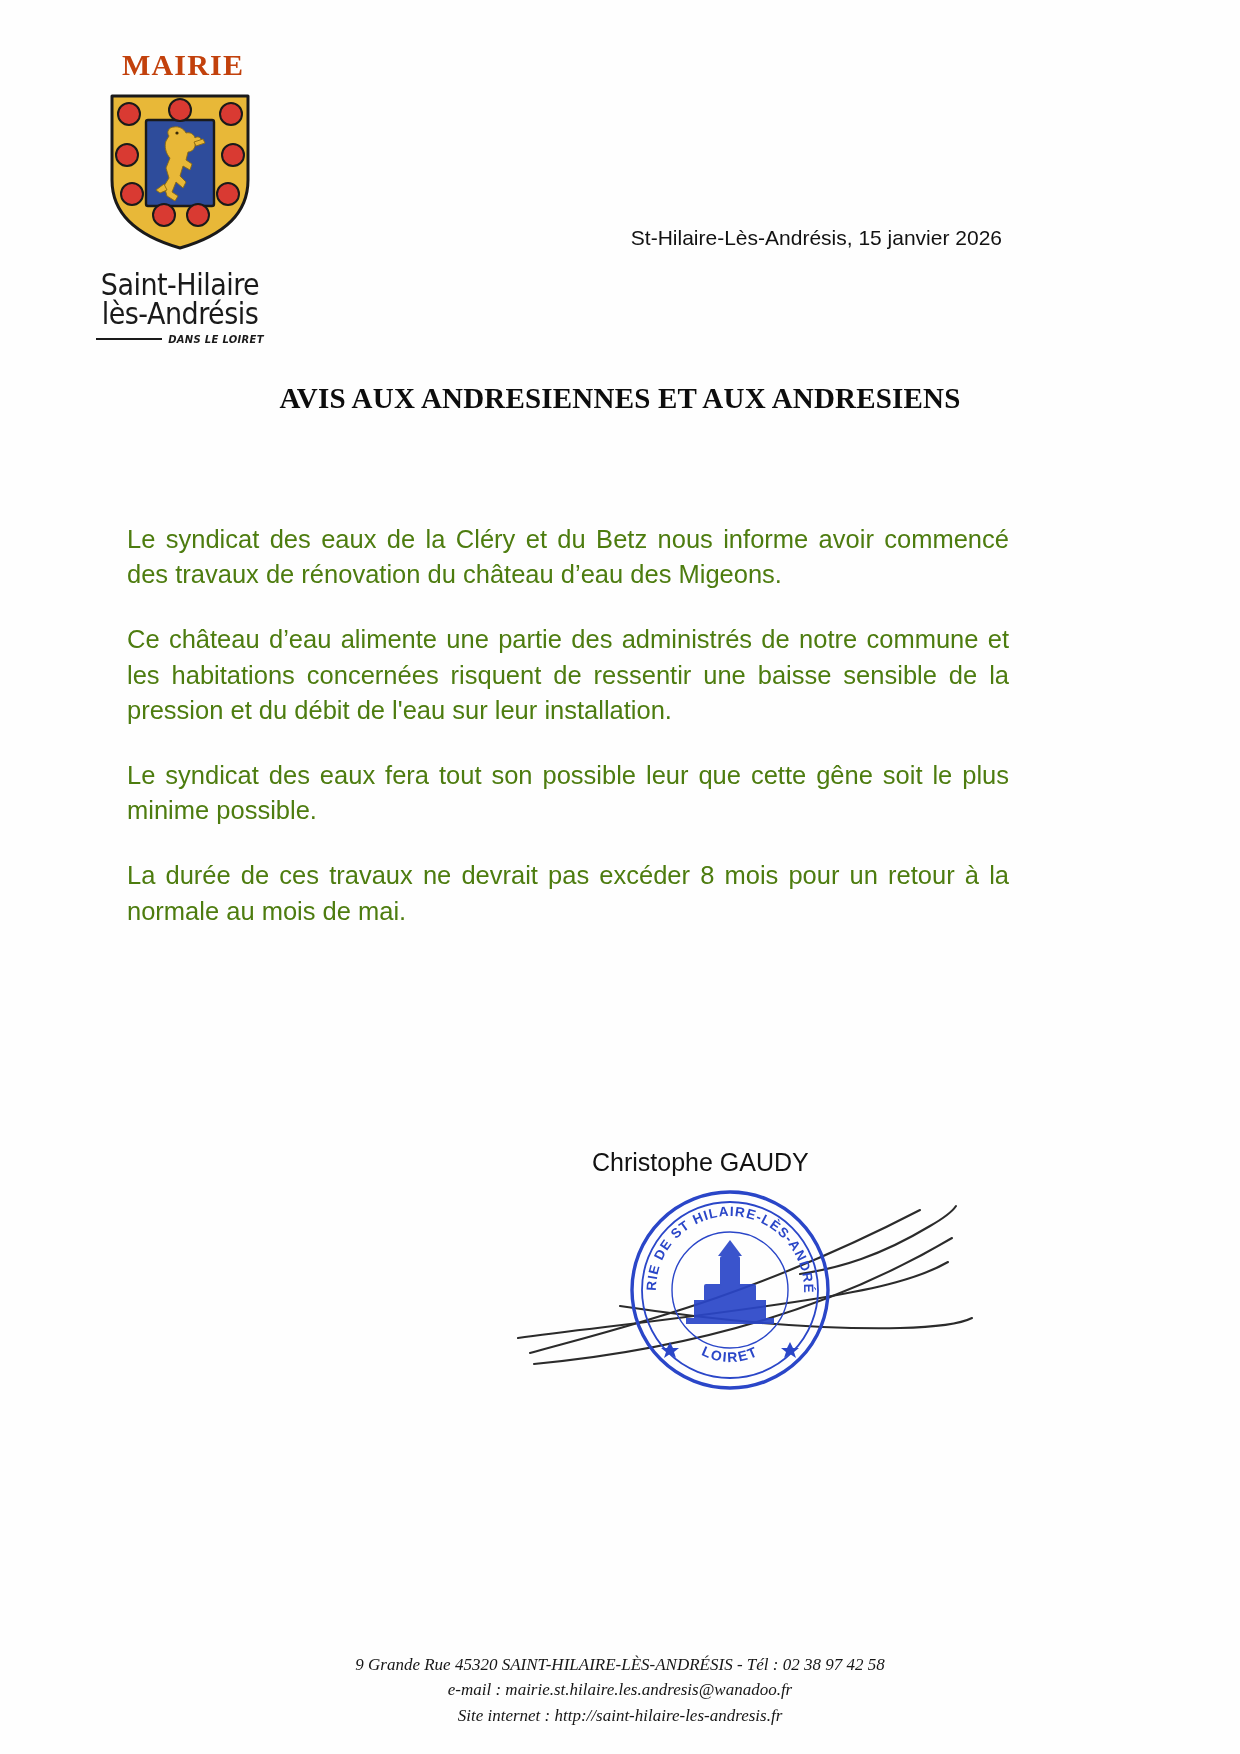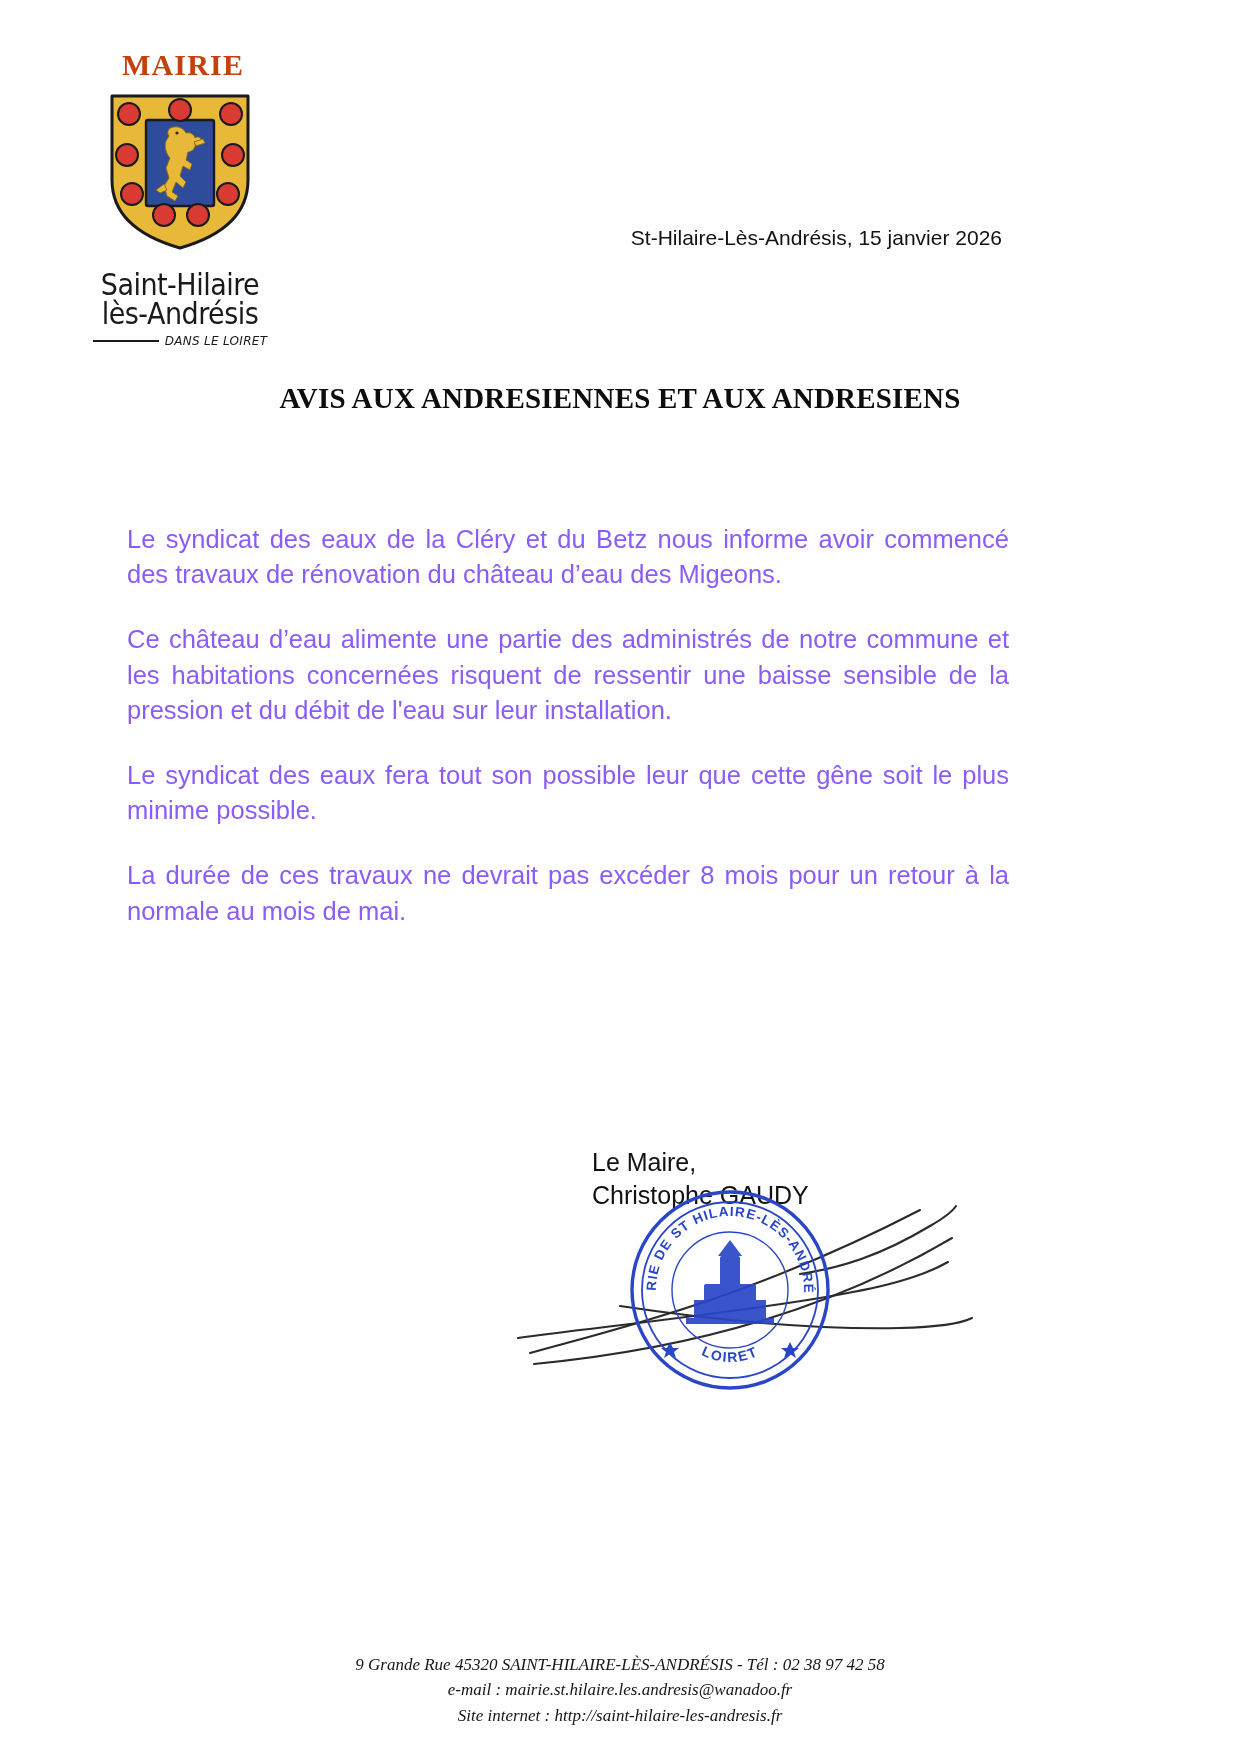--- a/index.html
+++ b/index.html
@@ -67,23 +67,23 @@
     justify-content: center;
     gap: 6px;
   }
   .wm-rule {
     width: 66px;
     height: 2px;
     background: #1a1a1a;
   }
   .wm-sub {
     font-family: "DejaVu Sans", sans-serif;
-    font-size: 12px;
+    font-size: 10px;
     font-style: italic;
-    font-weight: normal;
+    font-weight: bold;
     letter-spacing: 0.3px;
     color: #1a1a1a;
   }
 
   
   .dateline {
     position: absolute;
     right: 238px;
     top: 226px;
     font-size: 21px;
@@ -110,21 +110,21 @@
     position: absolute;
     left: 127px;
     top: 522px;
     width: 882px;
   }
   .para {
     font-size: 25.5px;
     line-height: 1.38;
     text-align: justify;
     text-justify: inter-word;
-    color: #8b5cf6;
+    color: #4d7c0f;
     margin: 0 0 30px 0;
   }
   .para:last-child { margin-bottom: 0; }
 
   
   .signature-block {
     position: absolute;
     left: 592px;
     top: 1146px;
     width: 420px;
@@ -219,21 +219,20 @@
   <div class="doc-title">AVIS AUX ANDRESIENNES ET AUX ANDRESIENS</div>
 
   <div class="body-block">
     <p class="para">Le syndicat des eaux de la Cléry et du Betz nous informe avoir commencé des travaux de rénovation du château d’eau des Migeons.</p>
     <p class="para">Ce château d’eau alimente une partie des administrés de notre commune et les habitations concernées risquent de ressentir une baisse sensible de la pression et du débit de l'eau sur leur installation.</p>
     <p class="para">Le syndicat des eaux fera tout son possible leur que cette gêne soit le plus minime possible.</p>
     <p class="para">La durée de ces travaux ne devrait pas excéder 8 mois pour un retour à la normale au mois de mai.</p>
   </div>
 
   <div class="signature-block">
-    <div class="sig-line">Le Maire,</div>
     <div class="sig-line">Christophe GAUDY</div>
   </div>
 
   <div class="stamp-area">
     <svg width="520" height="220" viewBox="0 0 520 220">
 
       <g fill="none" stroke="#2b2b2b" stroke-width="2.1" stroke-linecap="round">
         <path d="M30 175 C120 150 250 120 420 32"></path>
         <path d="M34 186 C140 176 300 150 452 60"></path>
         <path d="M18 160 C90 150 210 138 320 120 C380 110 420 100 448 84"></path>

